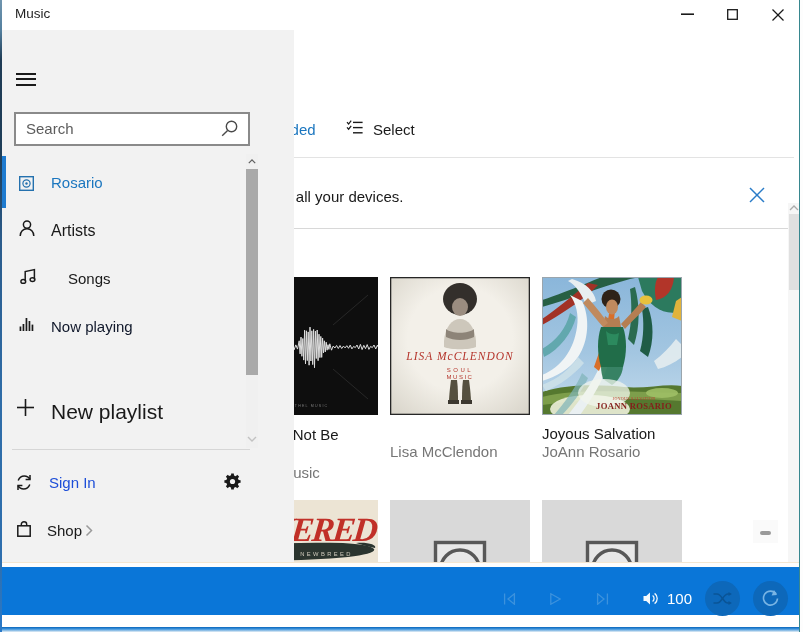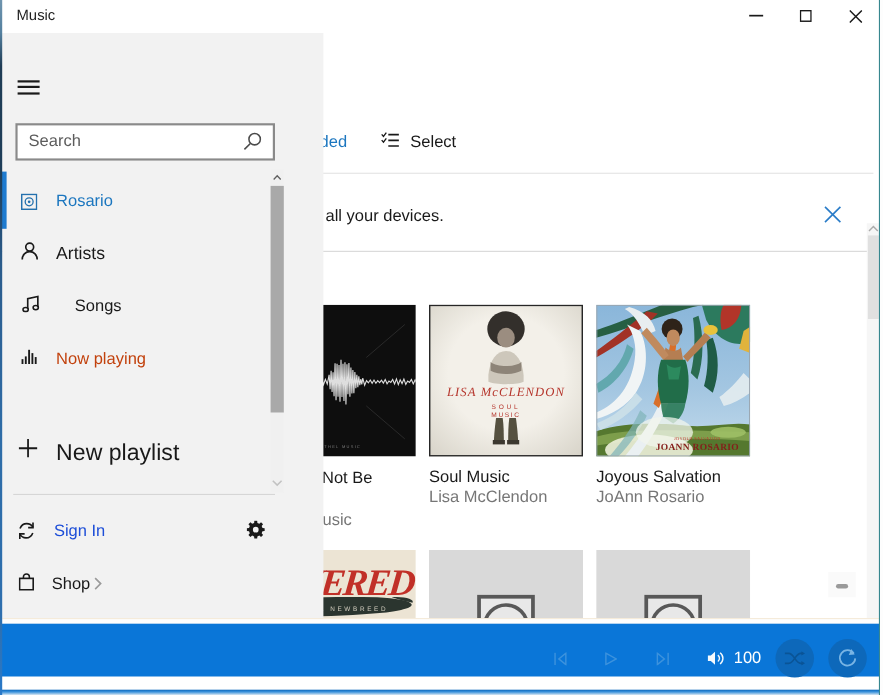--- a/index.html
+++ b/index.html
@@ -118,21 +118,20 @@
 <path d="M64,54 C68,58 73,58 77,56 L75,68 L66,68 Z" fill="#2c8a5e"></path>
 <path d="M59,90 L81,90 C80,98 76,104 70,108 L61,102 C60,98 59,94 59,90 Z" fill="#2a7a55" opacity="0.9"></path>
 <ellipse cx="62" cy="116" rx="26" ry="14" fill="#f2f5ec" opacity="0.75"></ellipse>
 <text x="92" y="123" fill="#c03a2e" font-size="4" text-anchor="middle" font-family="Liberation Serif" letter-spacing="0.3">JOYOUS SALVATION</text>
 <text x="92" y="132" fill="#851e1b" font-size="8.6" text-anchor="middle" font-family="Liberation Serif" font-weight="bold" letter-spacing="0.3">JOANN ROSARIO</text>
 <rect x="0.5" y="0.5" width="139" height="137" fill="none" stroke="#9aa5ad" stroke-width="1"></rect>
 </svg></div>
 
   <div class="abs" style="left:238px;top:395px;width:145px;color:#191919;font-size:15px;line-height:20px;">We Will Not Be<br>Shaken</div>
   <div class="abs" style="left:234px;top:434px;width:145px;color:#767676;font-size:15px;">Bethel Music</div>
-  <div class="abs" style="left:390px;top:395px;width:145px;color:#191919;font-size:15px;">Soul Music</div>
   <div class="abs" style="left:390px;top:413px;width:145px;color:#767676;font-size:15px;">Lisa McClendon</div>
   <div class="abs" style="left:542px;top:395px;width:145px;color:#191919;font-size:15px;">Joyous Salvation</div>
   <div class="abs" style="left:542px;top:413px;width:145px;color:#767676;font-size:15px;">JoAnn Rosario</div>
 
   <div class="abs" style="left:238px;top:470px;width:140px;height:62px;"><svg width="140" height="62" viewBox="0 0 140 62">
 <rect width="140" height="62" fill="#ece4d4"></rect>
 <text x="67" y="41" fill="#c13028" font-size="34" text-anchor="middle" font-family="Liberation Serif" font-weight="bold" font-style="italic" transform="skewX(-6)" letter-spacing="-2">COVERED</text>
 <path d="M0,46 C30,43 70,42 105,43 C122,44 134,46 136,49 C138,52 128,55 110,57 C80,60 40,61 10,60 L0,60 Z" fill="#2b352f"></path>
 <path d="M118,43 C130,42 139,45 137,48 L128,46 Z" fill="#2b352f"></path>
 <text x="64" y="55.5" fill="#cfcabc" font-size="5.8" text-anchor="middle" font-family="Liberation Sans" letter-spacing="2.4">ISRAEL &amp; NEWBREED</text>
@@ -199,21 +198,21 @@
   <div class="abs" style="left:66px;top:240px;font-size:15px;color:#191919;">Songs</div>
   <div class="abs" style="left:17px;top:286px;"><svg width="15" height="15" viewBox="0 0 15 15">
           <g fill="#1a1a1a">
 <rect x="0.6" y="10.5" width="1.7" height="4.5"></rect>
 <rect x="3.6" y="8" width="1.7" height="7"></rect>
 <rect x="6.6" y="2" width="1.7" height="13"></rect>
 <rect x="9.6" y="5" width="1.7" height="10"></rect>
 <rect x="12.6" y="8.6" width="1.7" height="6.4"></rect>
           </g>
         </svg></div>
-  <div class="abs" style="left:49px;top:288px;font-size:15px;color:#c2410c;">Now playing</div>
+  <div class="abs" style="left:49px;top:288px;font-size:15px;color:#0f172a;">Now playing</div>
 
   <div class="abs" style="left:244px;top:124px;width:12px;height:294px;background:#f0f0f0;"></div>
   <svg class="abs" style="left:246px;top:128px;" width="8" height="7" viewBox="0 0 8 7">
         <path d="M0.8,5.2 L4,1.8 L7.2,5.2" stroke="#5f5f5f" stroke-width="1.2" fill="none"></path>
       </svg>
   <div class="abs" style="left:244px;top:139px;width:12px;height:206px;background:#a9a9a9;"></div>
   <svg class="abs" style="left:245px;top:405px;" width="10" height="8" viewBox="0 0 10 8">
         <path d="M1,2 L5,6 L9,2" stroke="#c2c2c2" stroke-width="1.4" fill="none"></path>
       </svg>
 

